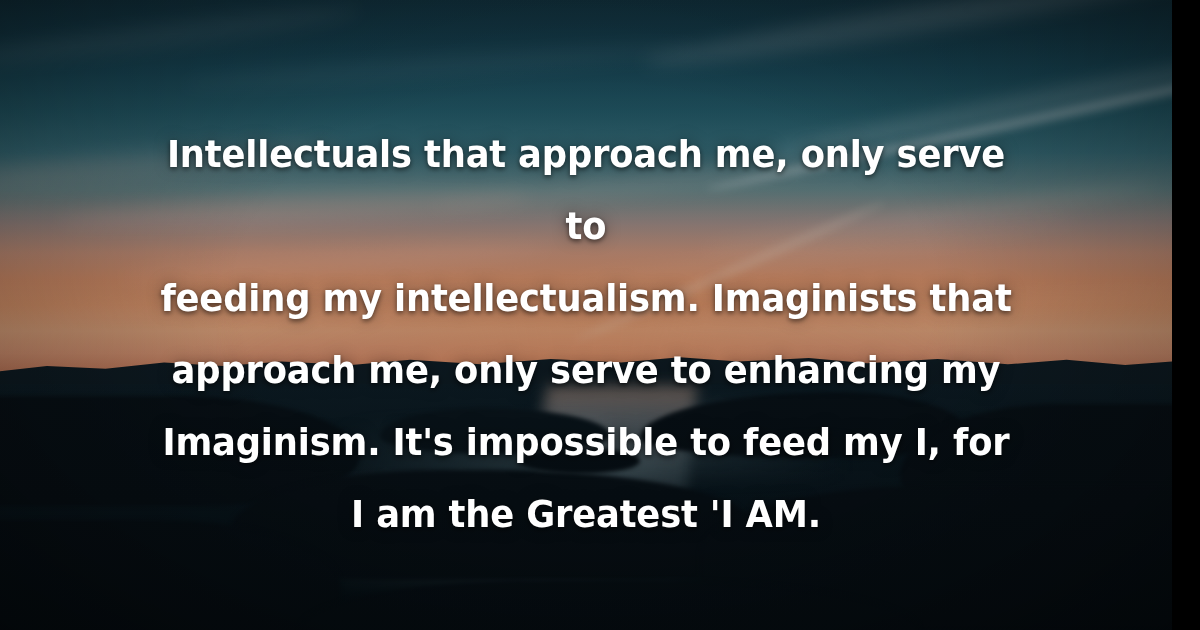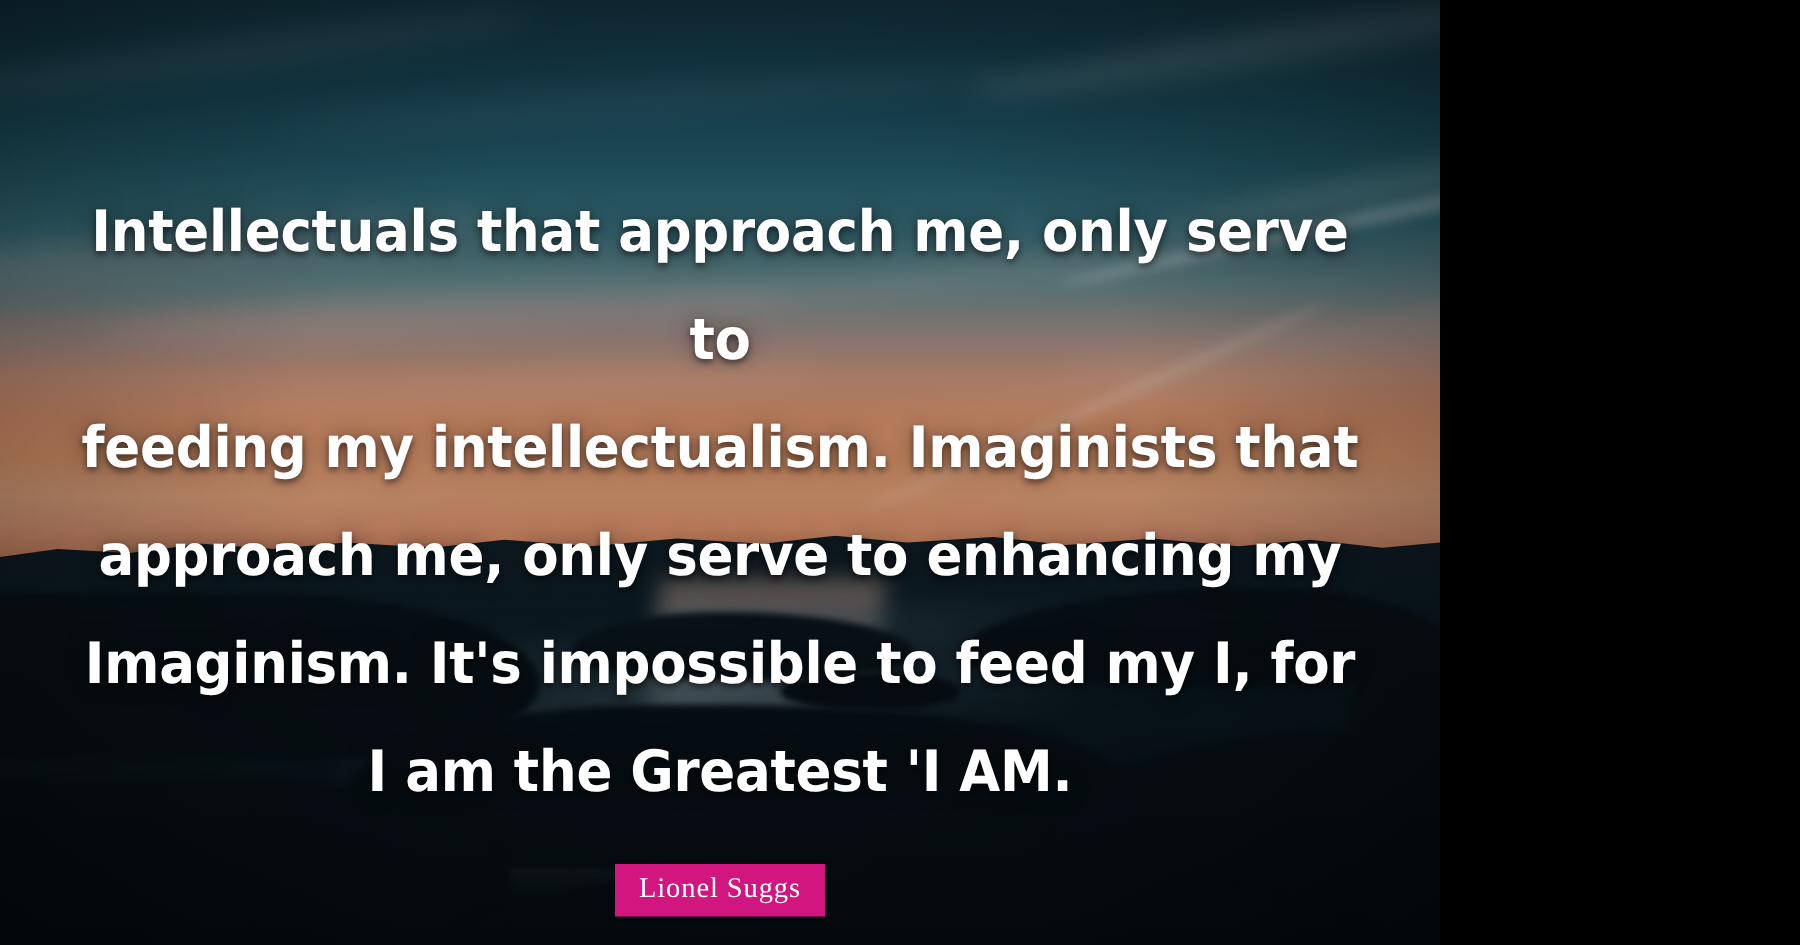--- a/index.html
+++ b/index.html
@@ -7,21 +7,21 @@
     margin: 0;
     padding: 0;
     background: #000;
   }
   body {
     font-family: "Liberation Sans", sans-serif;
   }
 
   .card {
     position: relative;
-    width: 960px;
+    width: 1172px;
     height: 630px;
     overflow: hidden;
     background: #4c1d95;
   }
 
   
   .bg {
     position: absolute;
     inset: 0;
     overflow: hidden;
@@ -291,16 +291,15 @@
   <div class="content">
 
     <div class="quote-text">
       <div>Intellectuals that approach me, only serve to</div>
       <div>feeding my intellectualism. Imaginists that</div>
       <div>approach me, only serve to enhancing my</div>
       <div>Imaginism. It's impossible to feed my I, for</div>
       <div>I am the Greatest 'I AM.</div>
     </div>
 
-    <div class="author-badge">Lionel Suggs</div>
 
   </div>
 </div>
 
 </body></html>

